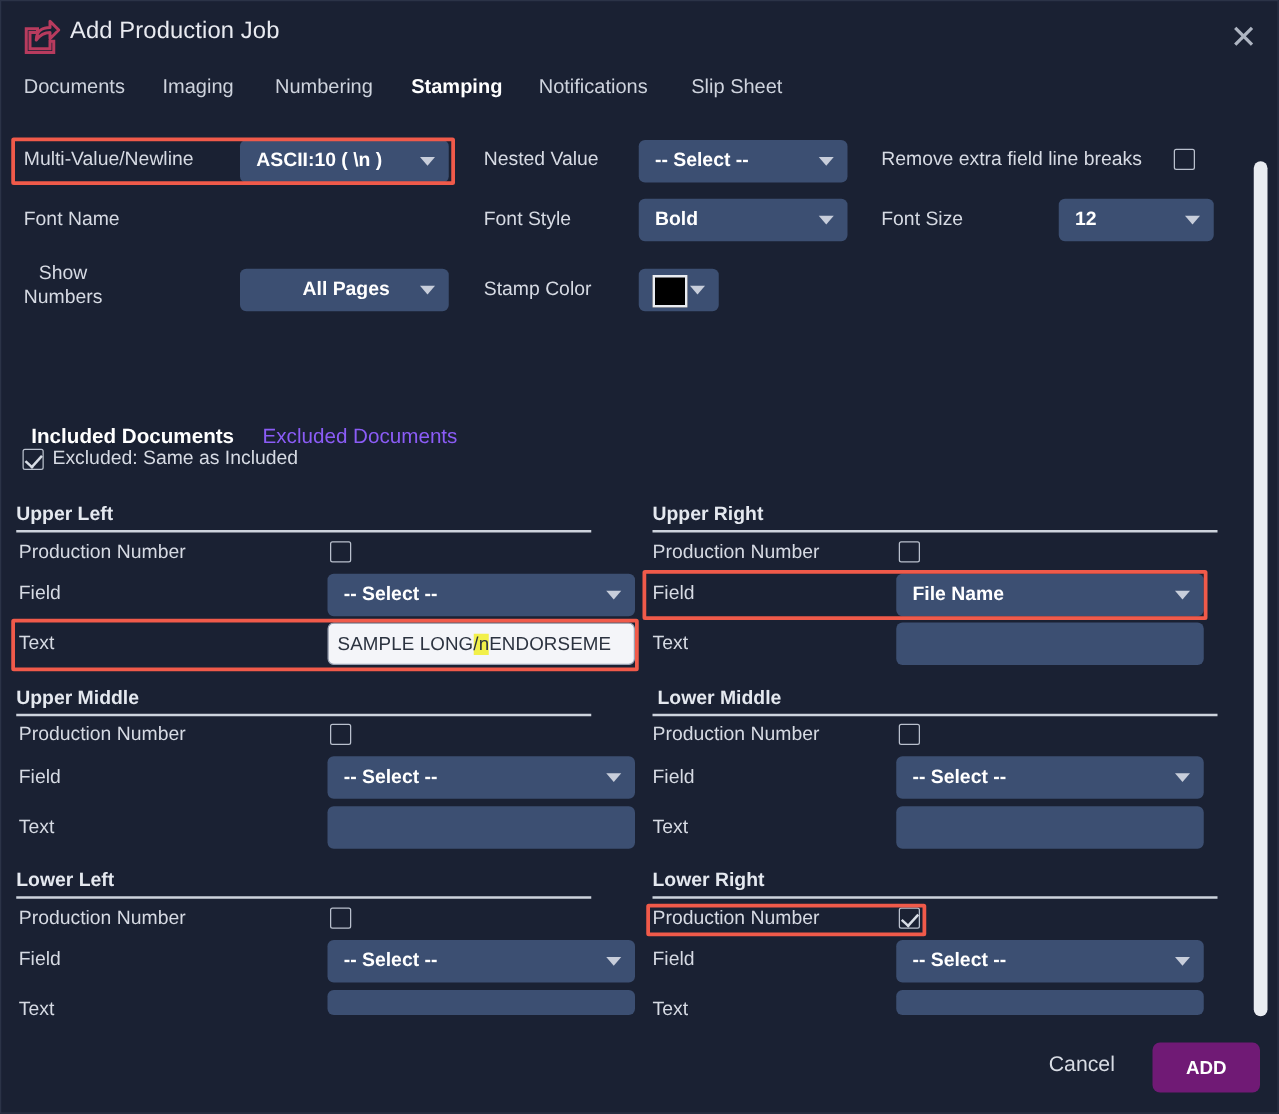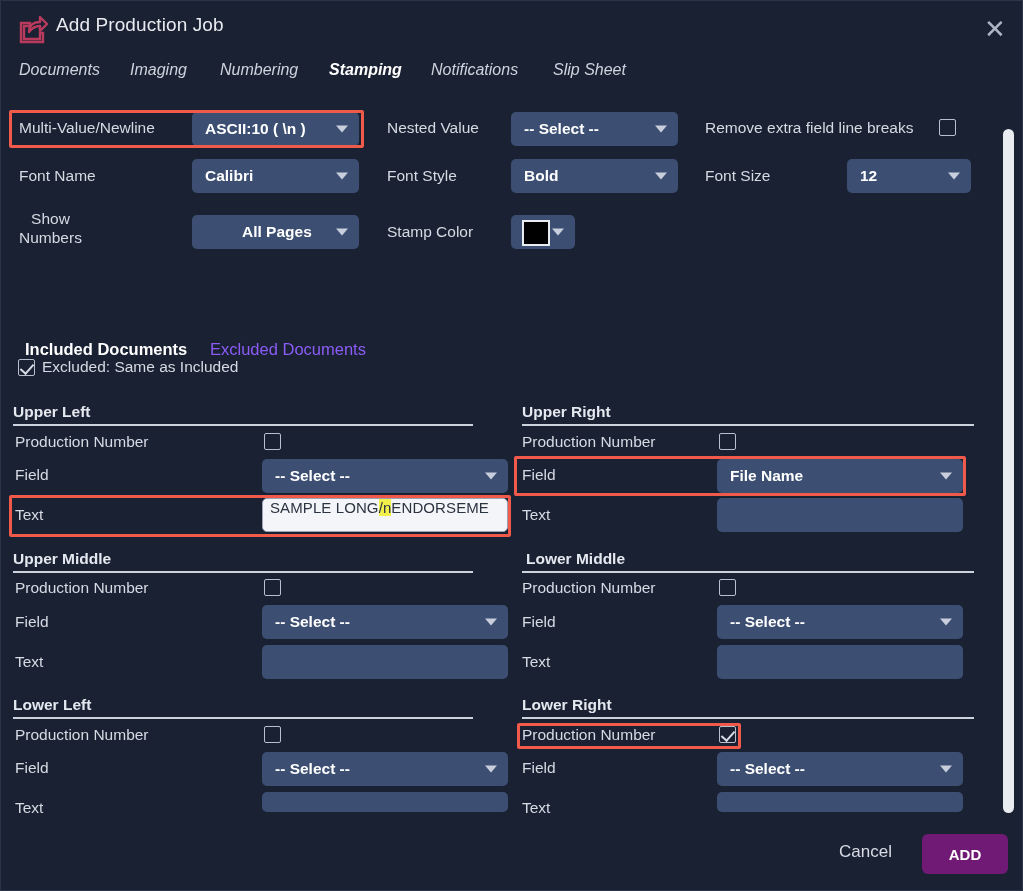--- a/index.html
+++ b/index.html
@@ -27,21 +27,21 @@
     font-size: 19px; color: #e8eaf0; font-weight: 400; letter-spacing: .1px;
   }
   #close-btn {
     position: absolute; right: 14px; top: 14px;
     width: 30px; height: 30px; cursor: pointer;
     color: #aeb5c2; font-size: 26px; line-height: 28px; text-align: center;
     font-family: "Liberation Sans", sans-serif;
   }
 
   
-  #tabs { position: absolute; left: 0; top: 60px; width: 1023px; height: 36px; font-style: italic; }
+  #tabs { position: absolute; left: 0; top: 60px; width: 1023px; height: 36px; }
   .tab {
     position: absolute; top: 0;
     font-size: 16px; color: #ced3dd; cursor: pointer; white-space: nowrap;
   }
   .tab.active { color: #ffffff; font-weight: bold; }
 
   
   .lbl {
     position: absolute; font-size: 15.5px; color: #d6dae3; white-space: nowrap;
   }
@@ -87,21 +87,21 @@
     position: absolute; font-size: 15.5px; color: #e4e8ef; font-weight: bold;
   }
   .sec-rule { position: absolute; height: 2px; background: #cdd3dd; }
   .row-lbl { position: absolute; font-size: 15.5px; color: #d6dae3; }
   .inp {
     position: absolute; height: 34px; background: #3c4f72;
     border-radius: 5px; cursor: text;
   }
   .inp.white {
     background: #f4f5f9; border: 1px solid #9aa2b3;
-    display: flex; padding: 0 7px; overflow: hidden;
+    display: flex; align-items: center; padding: 0 7px; overflow: hidden;
   }
   .inp.white .txtval {
     font-size: 15px; color: #2c3340; white-space: nowrap; letter-spacing: .1px;
   }
   .inp.white .hl { background: #f2f04a; color: #2c3340; }
 
   
   .redbox {
     position: absolute; border: 3px solid #f05a4a;
     border-radius: 2px; pointer-events: none;
@@ -163,24 +163,20 @@
   <div class="lbl" style="left:386px; top:118px;">Nested Value</div>
   <div class="sel" style="left:510px; top:111px; width:167px;">
     <span class="sel-val">-- Select --</span>
     <span class="caret"></span>
   </div>
 
   <div class="lbl" style="left:704px; top:118px;">Remove extra field line breaks</div>
   <div class="cbox" style="left:938px; top:118px;"></div>
 
   <div class="lbl" style="left:18px; top:166px;">Font Name</div>
-  <div class="sel" style="left:191px; top:158px; width:167px;">
-    <span class="sel-val">Calibri</span>
-    <span class="caret"></span>
-  </div>
 
   <div class="lbl" style="left:386px; top:166px;">Font Style</div>
   <div class="sel" style="left:510px; top:158px; width:167px;">
     <span class="sel-val">Bold</span>
     <span class="caret"></span>
   </div>
 
   <div class="lbl" style="left:704px; top:166px;">Font Size</div>
   <div class="sel" style="left:846px; top:158px; width:124px;">
     <span class="sel-val">12</span>

